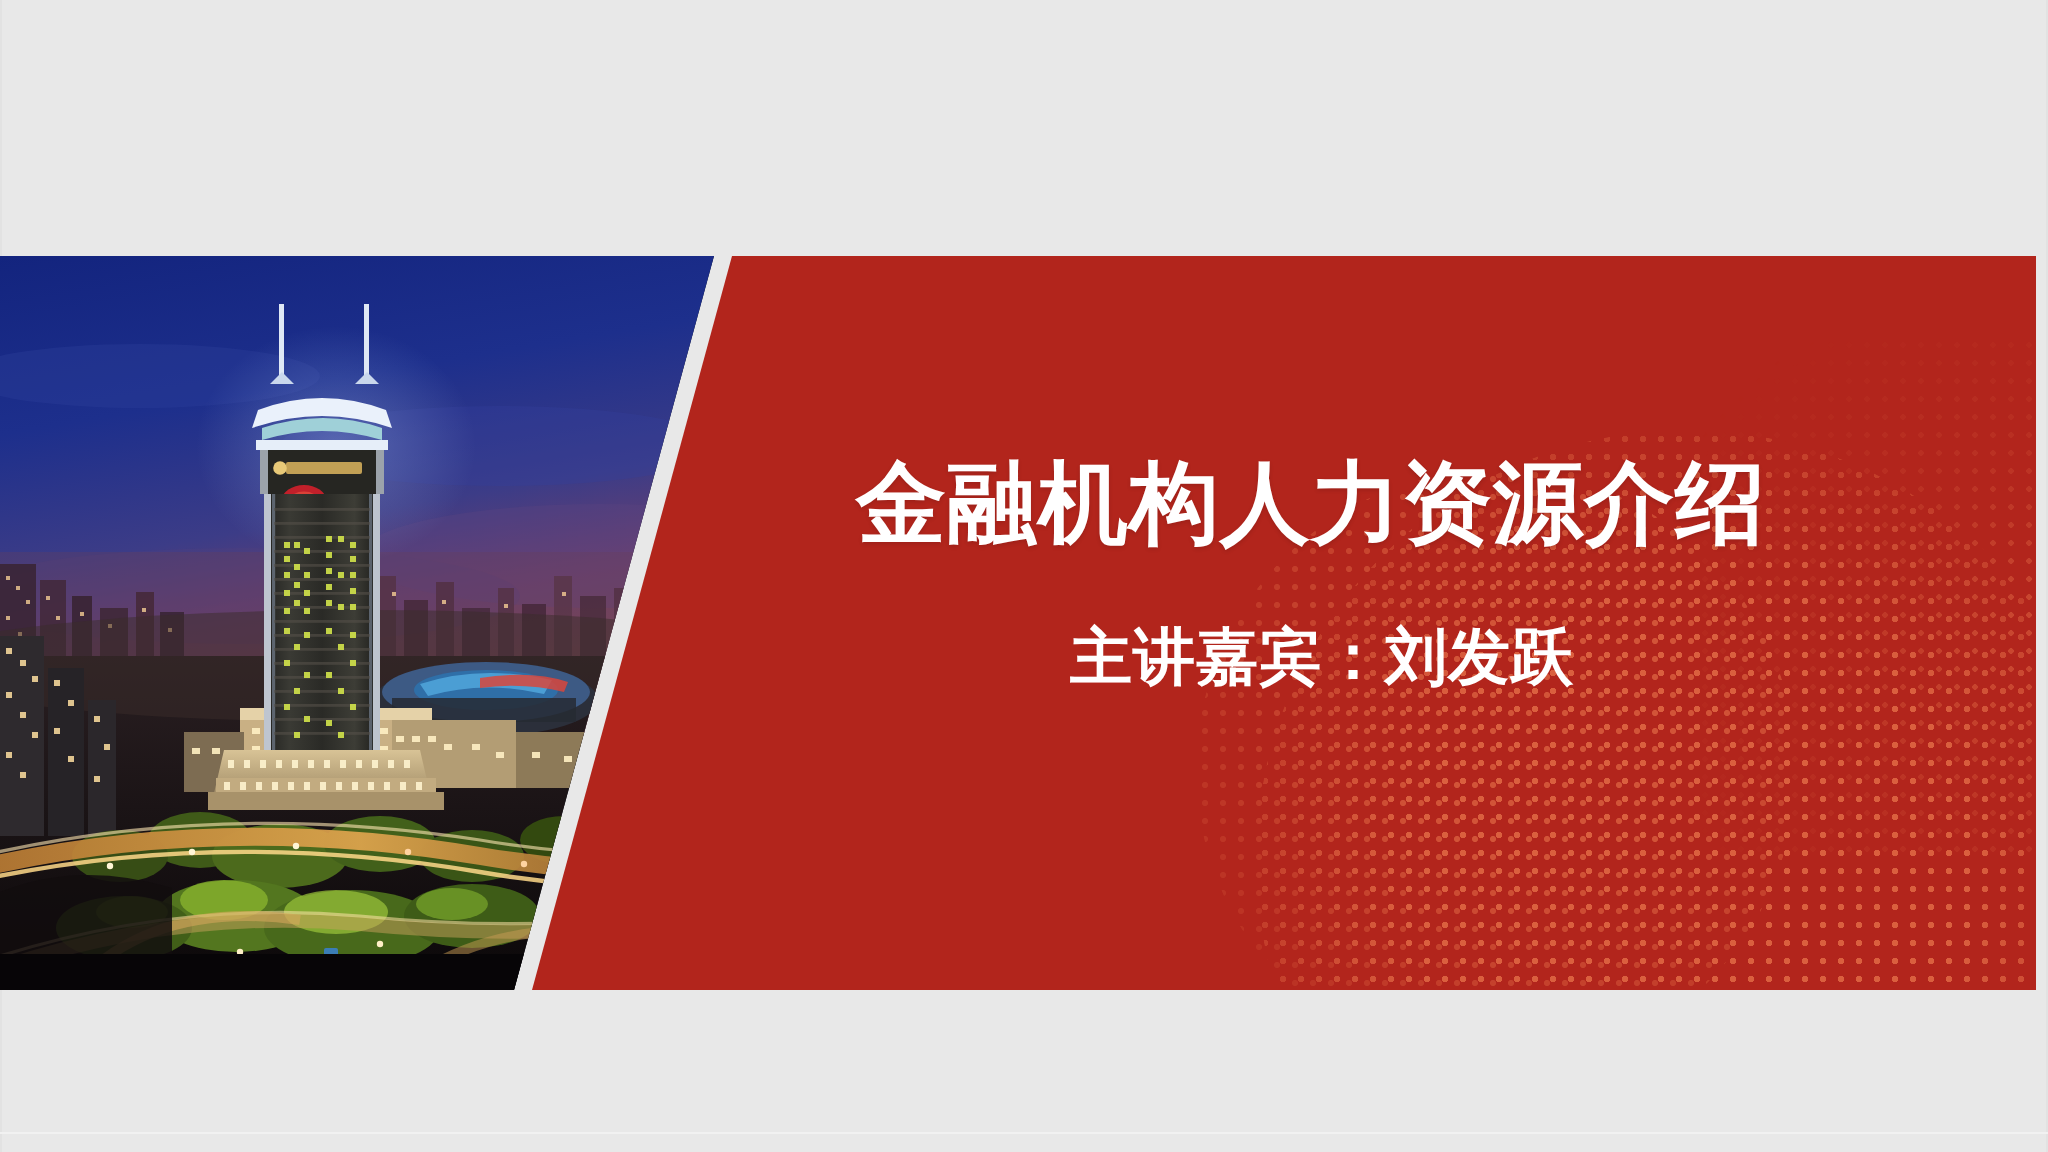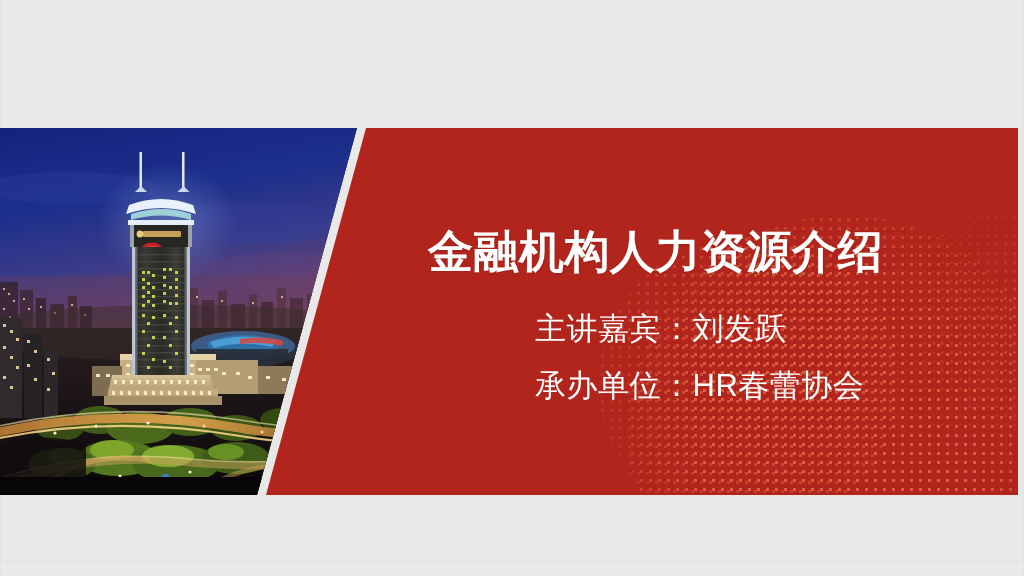--- a/index.html
+++ b/index.html
@@ -111,21 +111,21 @@
   }
 
   .sub-block {
     position:absolute;
     left:535px; top:300px;
     width:420px;
   }
   .sub-line {
     color:#ffffff;
     font-size:31px;
-    font-weight:400;
+    font-weight:700;
     line-height:57px;
     white-space:nowrap;
     letter-spacing:0.5px;
   }
 </style>
 </head>
 <body>
 
 <div id="slide">
 
@@ -480,17 +480,16 @@
 
         <rect x="0" y="349" width="360" height="18" fill="#070507"></rect>
       </svg>
     </div>
   </div>
 
   <div class="title">金融机构人力资源介绍</div>
 
   <div class="sub-block">
     <div class="sub-line">主讲嘉宾：刘发跃</div>
-    <div class="sub-line">承办单位：HR春蕾协会</div>
   </div>
 
   <div class="page-hairline"></div>
 </div>
 
 </body></html>

